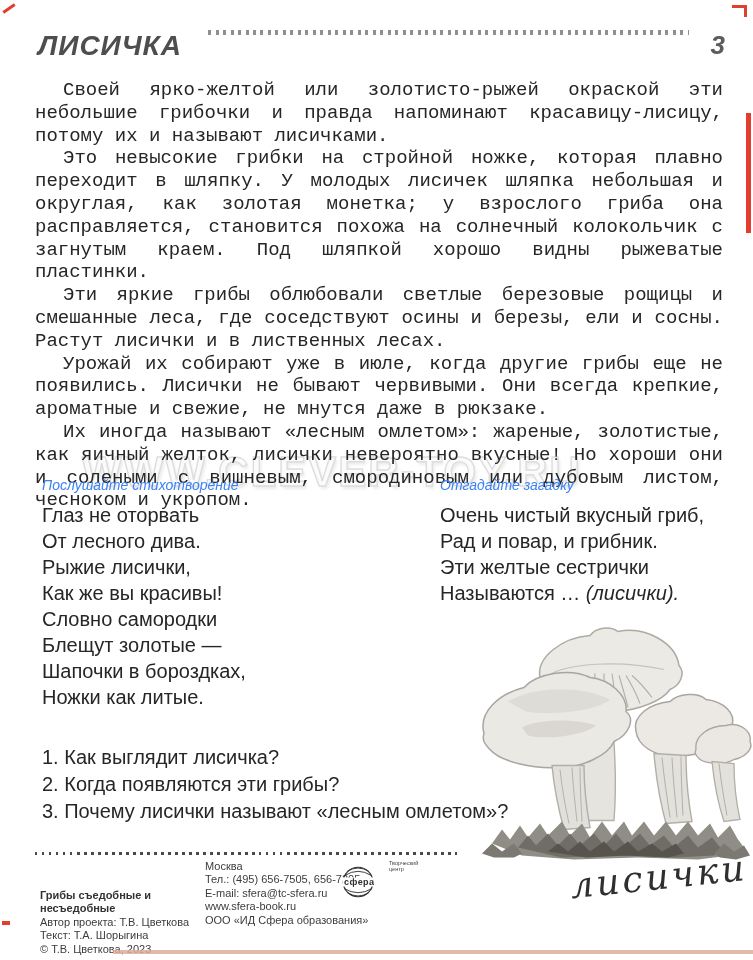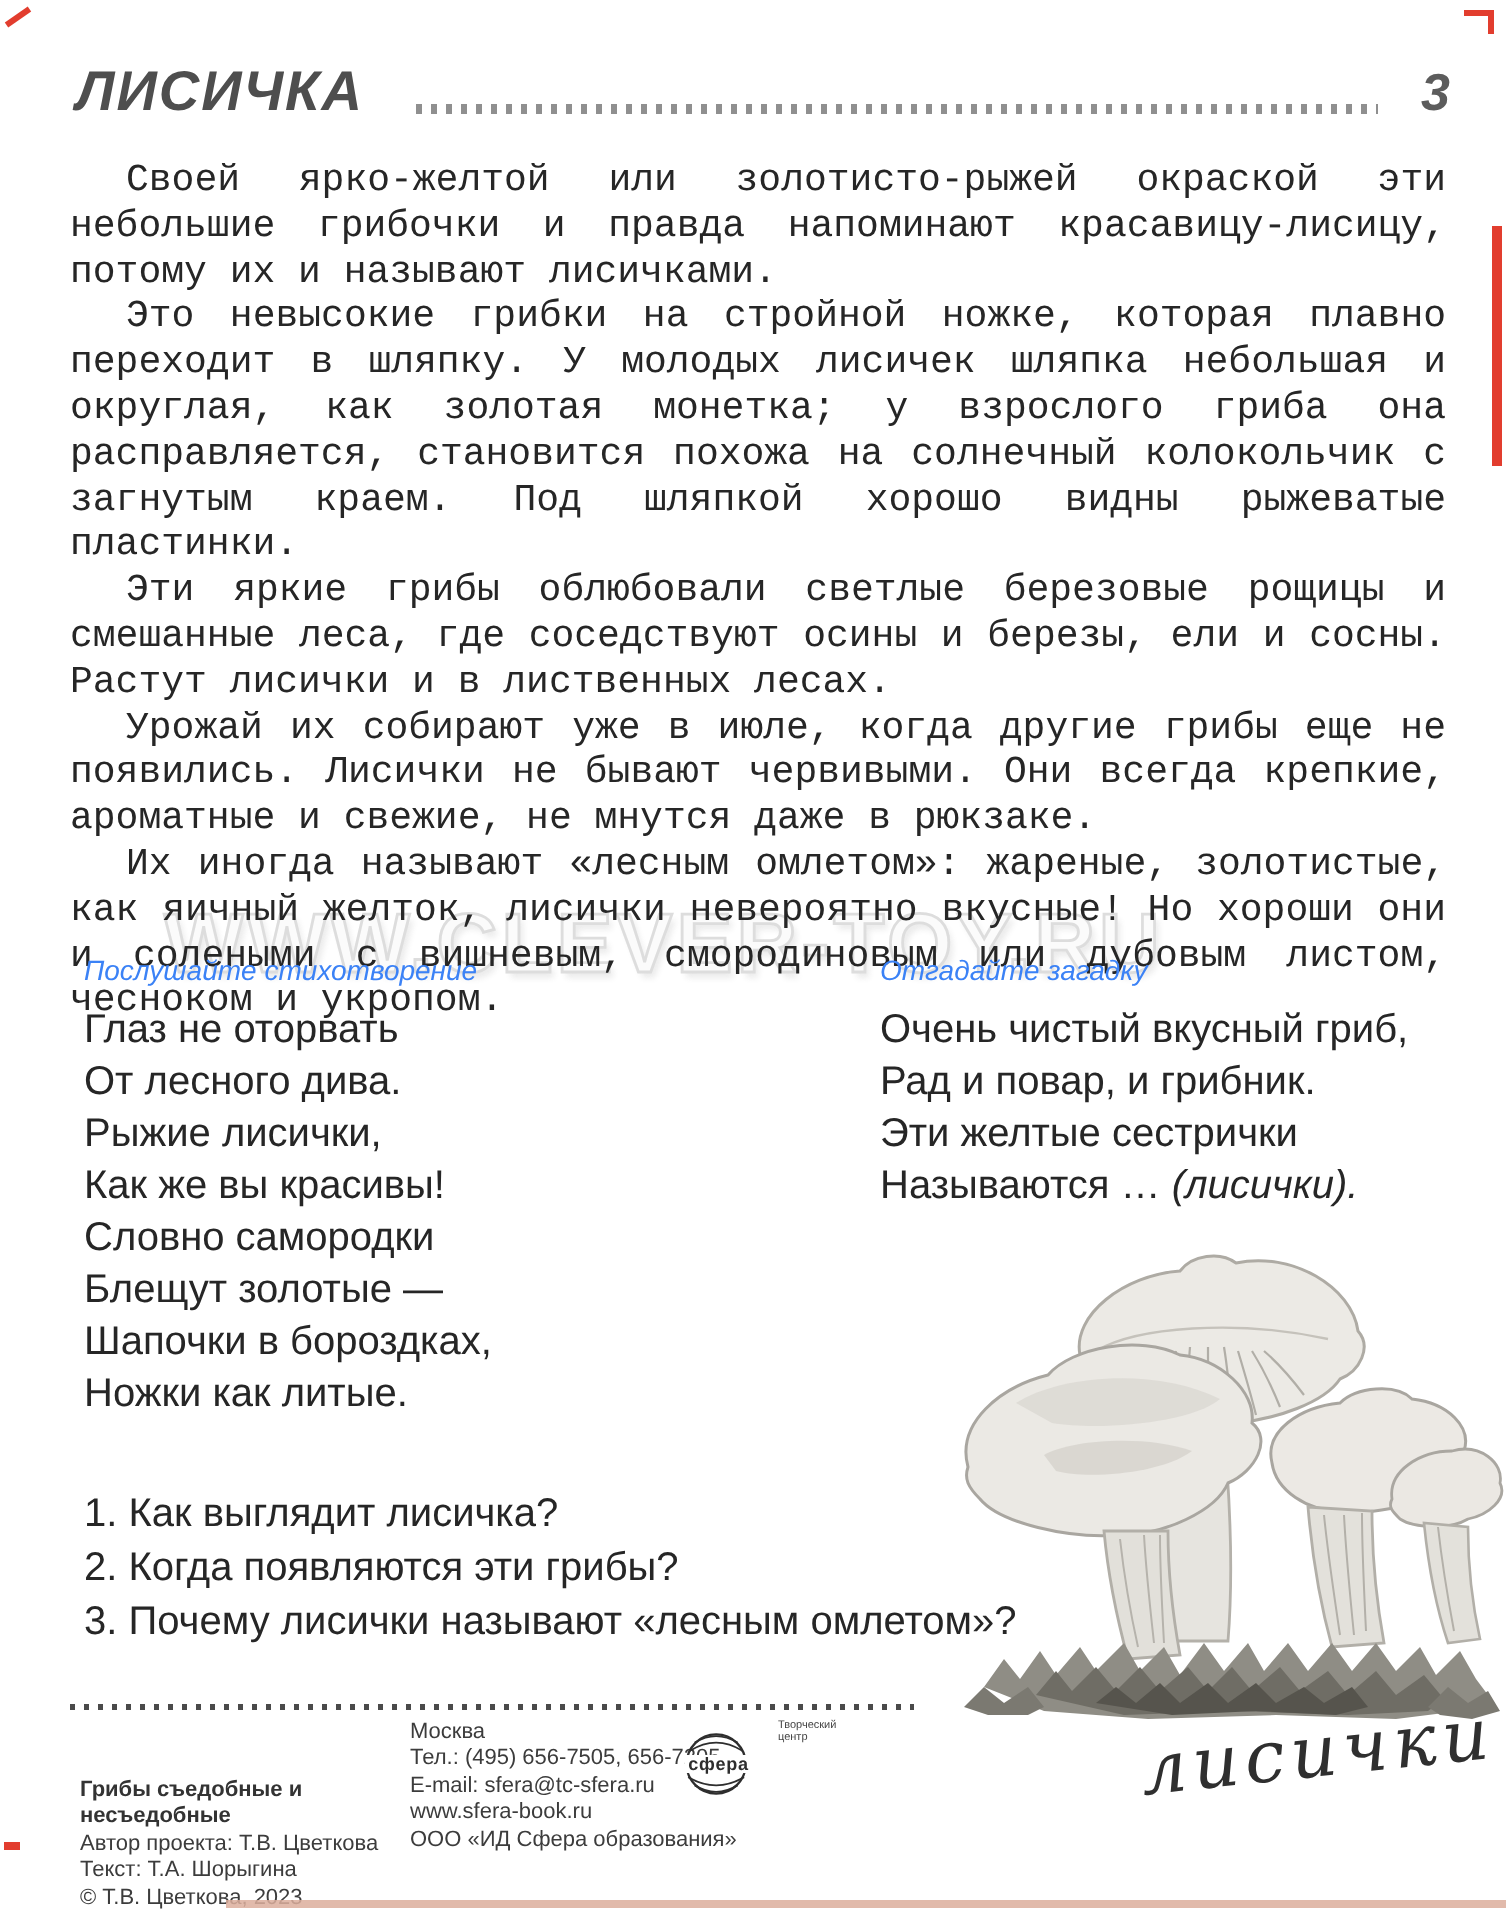--- a/index.html
+++ b/index.html
@@ -1,21 +1,21 @@
 <!DOCTYPE html>
 <html lang="ru"><head>
 <meta charset="utf-8">
 <style>
   html,body{margin:0;padding:0;background:#ffffff;}
   #page{
     position:relative;width:753px;height:960px;background:#ffffff;
     font-family:"Liberation Sans",sans-serif;color:#2b2b2b;overflow:hidden;
   }
   
-  .header{position:absolute;left:38px;right:28px;top:30px;display:flex;align-items:flex-end;gap:12px;}
+  .header{position:absolute;left:38px;right:28px;top:30px;display:flex;align-items:flex-start;gap:12px;}
   .page-title{font-size:28px;font-weight:bold;font-style:italic;color:#4e4e4e;letter-spacing:1px;white-space:nowrap;}
   .leader-dots{flex:1;height:5px;margin:0 10px 5px 14px;
     background:repeating-linear-gradient(to right,#8f8f8f 0 3px,transparent 3px 7.5px);}
   .page-number{font-size:26px;font-weight:bold;font-style:italic;color:#5c5c5c;}
   
   .body-text{position:absolute;left:35px;right:30px;top:79px;z-index:2;}
   .body-text p{margin:0;font-size:19px;line-height:22.8px;text-align:justify;text-indent:28px;color:#262626;font-family:Liberation Mono, monospace;}
   
   .watermark{
     position:absolute;left:82px;top:448px;z-index:1;

